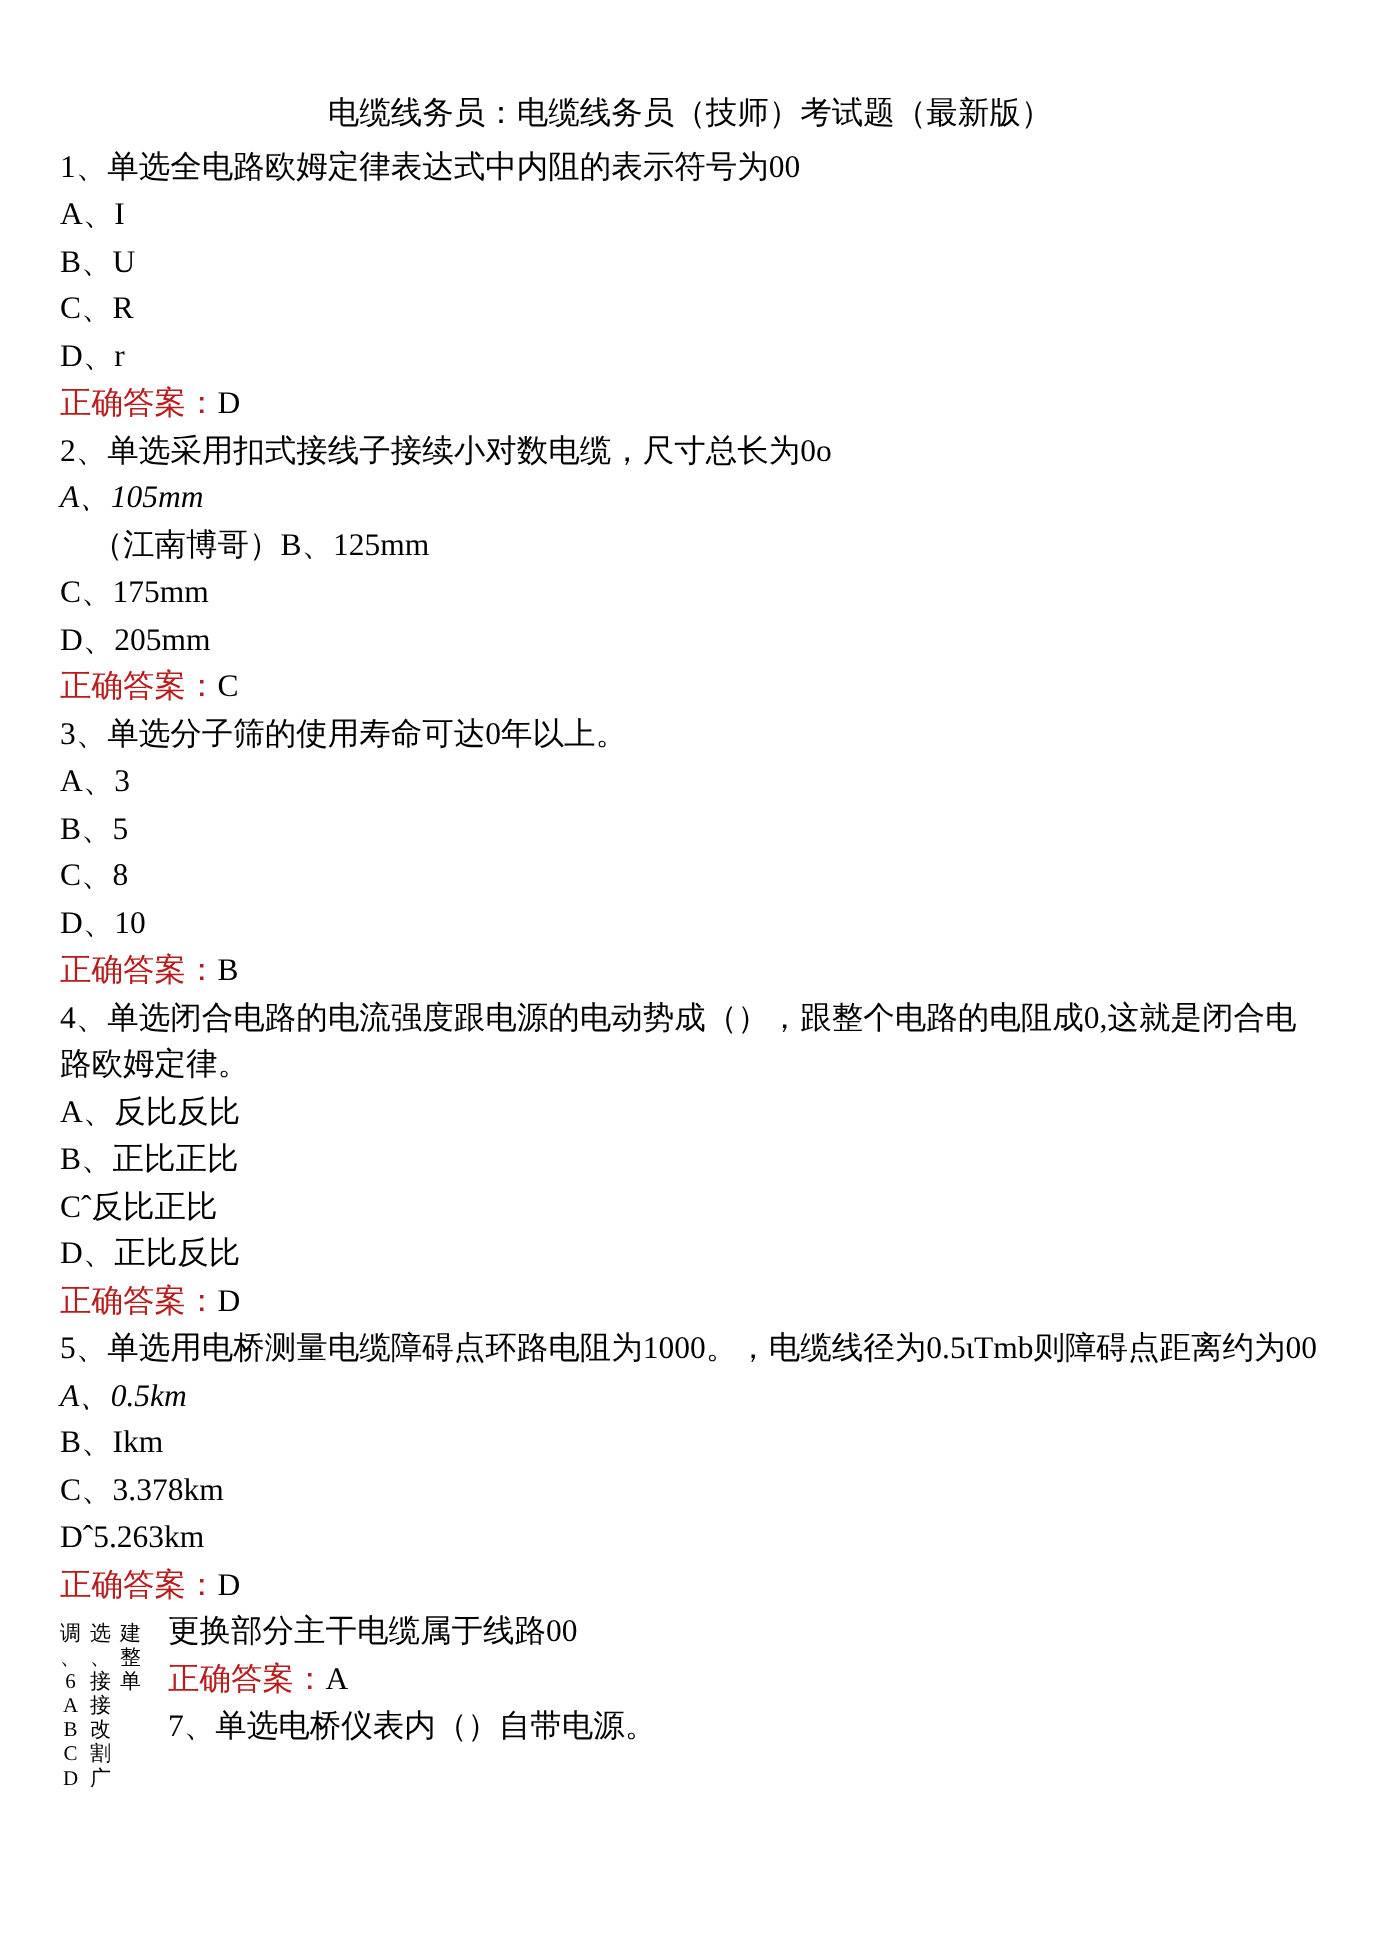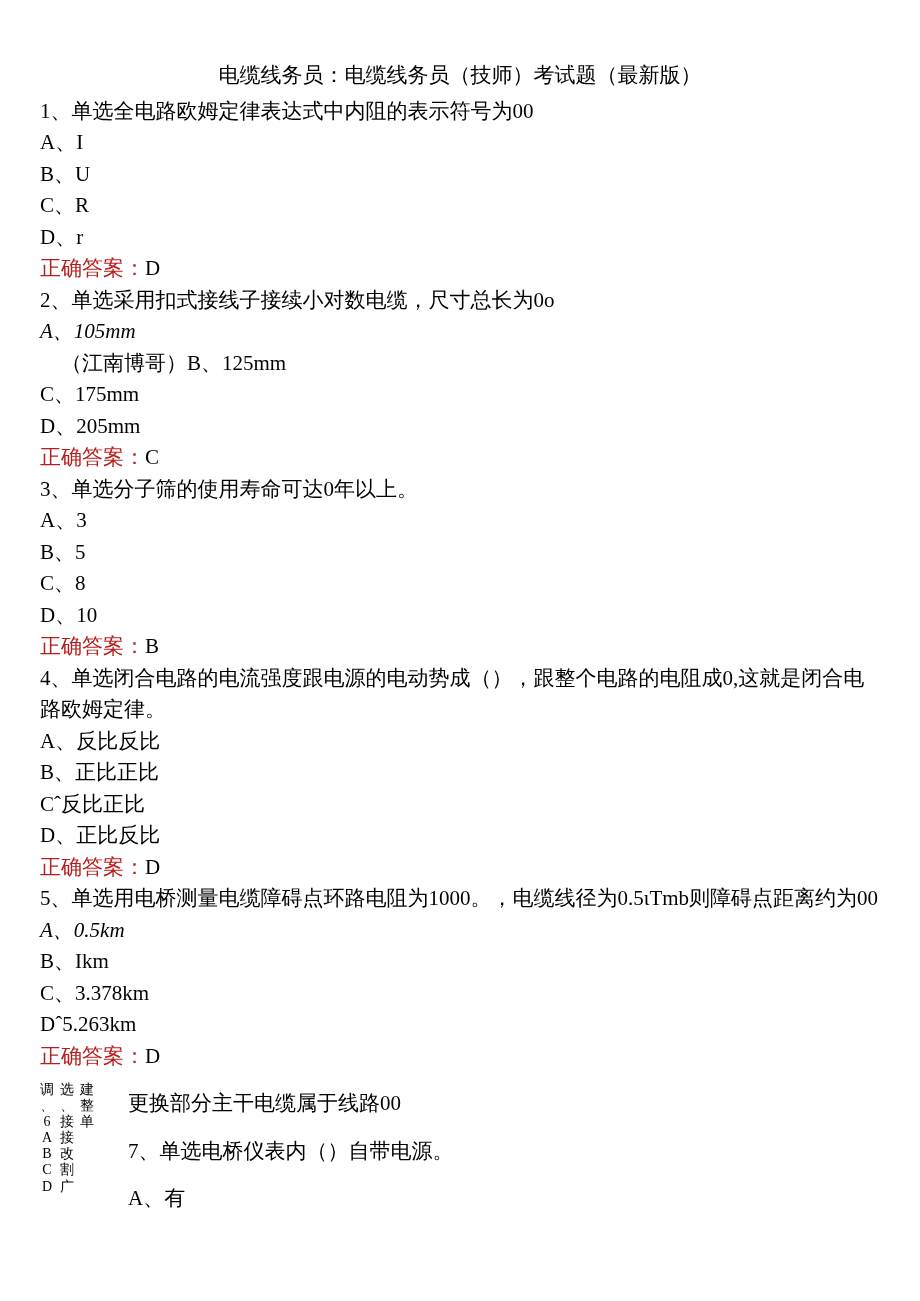--- a/index.html
+++ b/index.html
@@ -36,21 +36,21 @@
     .vert-col {
       font-size: 14px;
       line-height: 1.15;
       text-align: center;
       padding-top: 10px;
     }
     .indent-block {
       padding-left: 18px;
     }
     .row {
-      margin: 16px;
+      margin: 0;
     }
     .spacer {
       width: 6px;
     }
   </style>
 </head>
 <body>
 
 <div class="title">电缆线务员：电缆线务员（技师）考试题（最新版）</div>
 
@@ -114,16 +114,16 @@
     <div></div>
     <div></div>
     <div>建</div>
     <div></div>
     <div>整</div>
     <div></div>
     <div>单</div>
   </div>
   <div class="indent-block">
     <p class="row">更换部分主干电缆属于线路00</p>
+    <p class="row"><span class="answer-label">正确答案：</span><span>A</span></p>
     <p class="row">7、单选电桥仪表内（）自带电源。</p>
-    <p class="row">A、有</p>
   </div>
 </div>
 
 </body></html>

